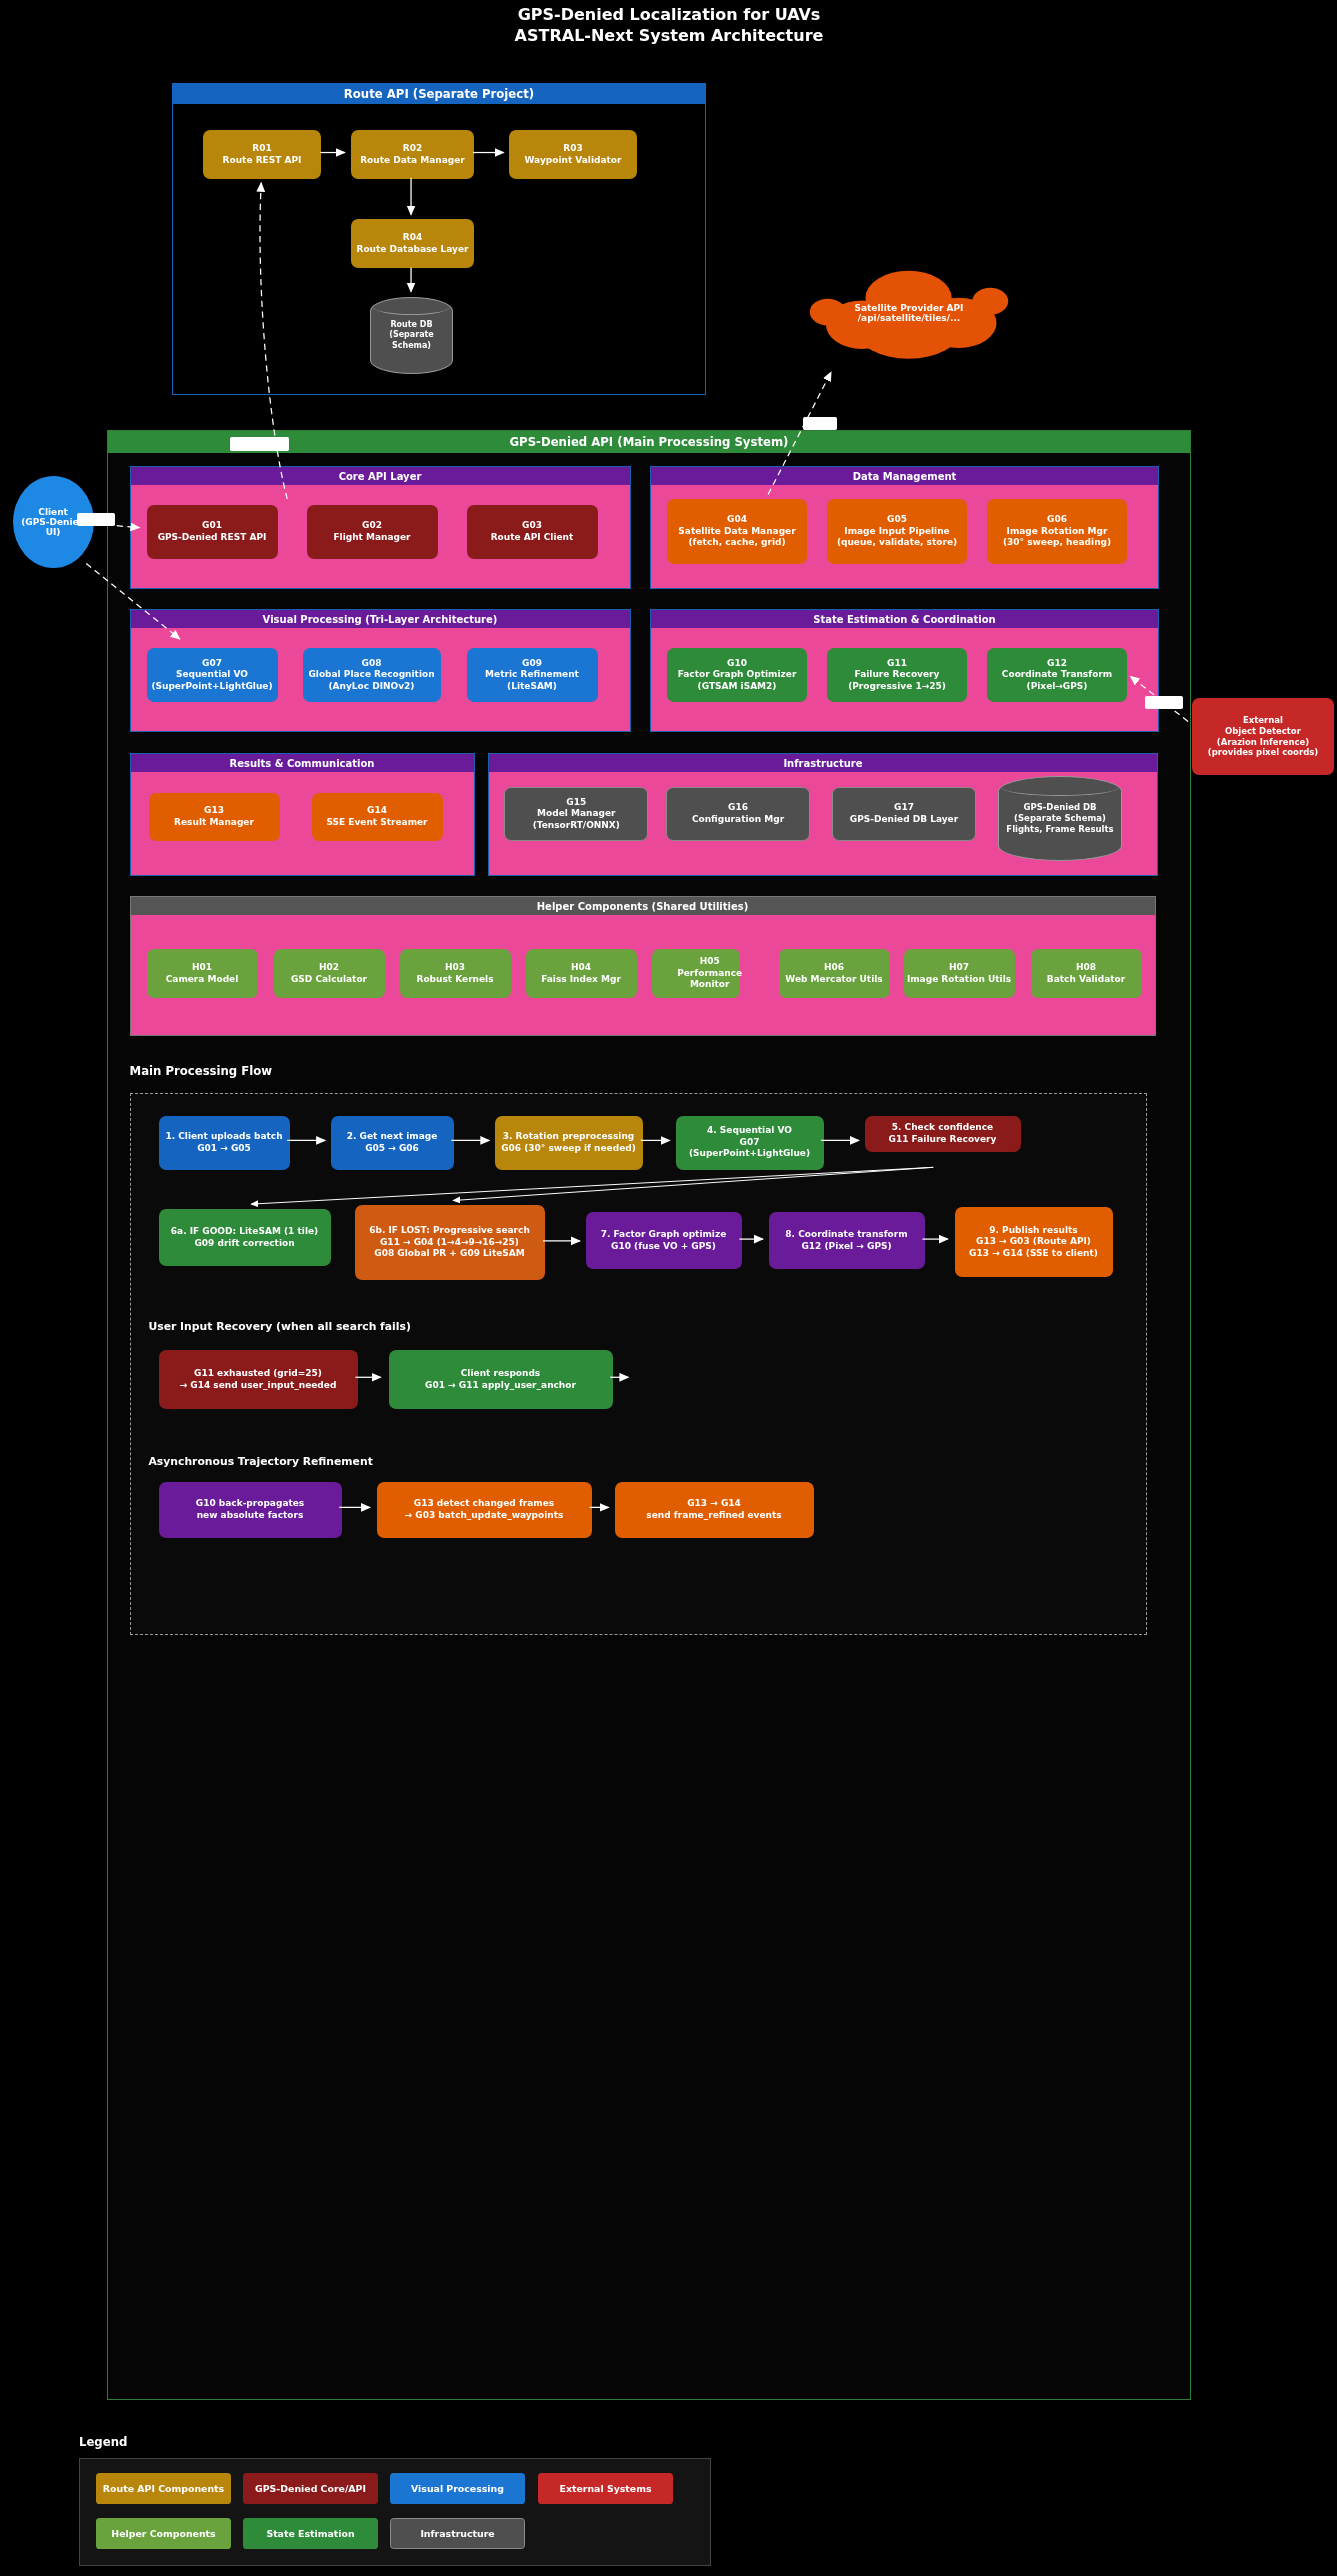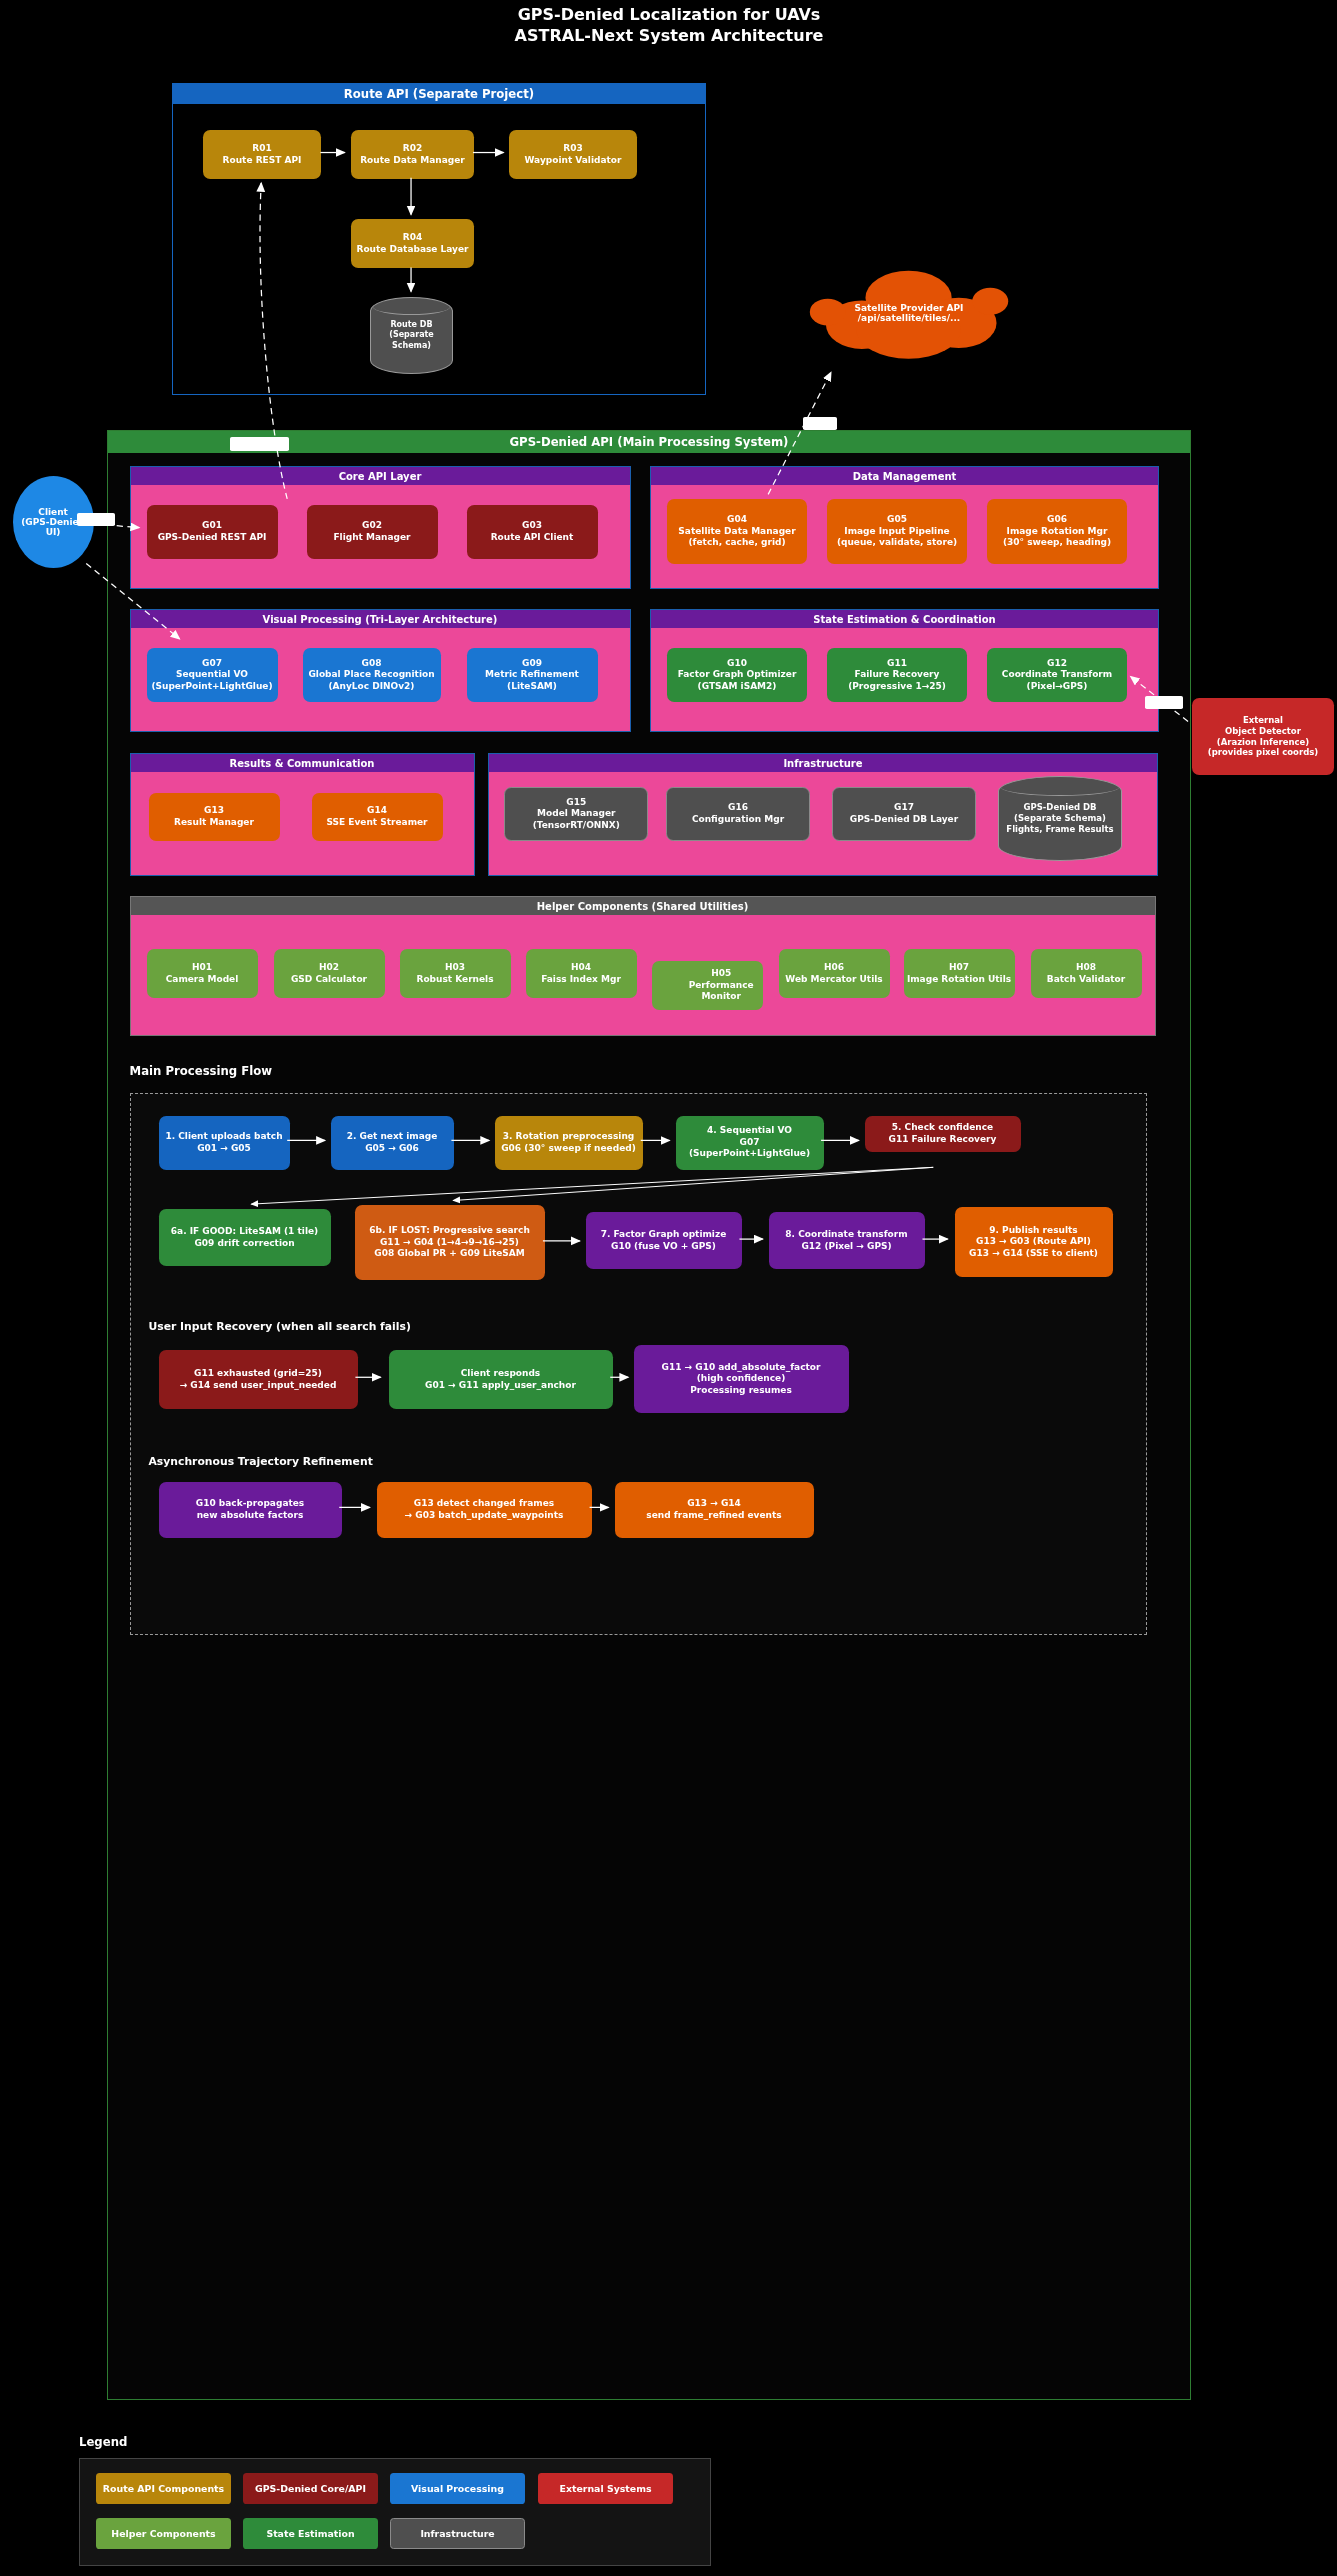--- a/index.html
+++ b/index.html
@@ -174,21 +174,21 @@
     <div class="section grayb" style="left:21.5px;top:465px;width:1026px;height:140px;">
       <div class="sechdr gray">Helper Components (Shared Utilities)</div>
       <div class="node c-helper" style="left:16px;top:52px;width:111px;height:49px;">H01
 Camera Model</div>
       <div class="node c-helper" style="left:143px;top:52px;width:111px;height:49px;">H02
 GSD Calculator</div>
       <div class="node c-helper" style="left:269px;top:52px;width:111px;height:49px;">H03
 Robust Kernels</div>
       <div class="node c-helper" style="left:395px;top:52px;width:111px;height:49px;">H04
 Faiss Index Mgr</div>
-      <div class="node c-helper" style="left:521px;top:64px;width:111px;height:49px;padding-left:31px;">H05
+      <div class="node c-helper" style="left:521px;top:52px;width:88px;height:49px;padding-left:31px;">H05
 Performance Monitor</div>
       <div class="node c-helper" style="left:648px;top:52px;width:111px;height:49px;">H06
 Web Mercator Utils</div>
       <div class="node c-helper" style="left:773px;top:52px;width:111px;height:49px;">H07
 Image Rotation Utils</div>
       <div class="node c-helper" style="left:900px;top:52px;width:111px;height:49px;">H08
 Batch Validator</div>
     </div>
 
     <div class="flowtitle" style="left:21.5px;top:633px;">Main Processing Flow</div>
@@ -215,23 +215,20 @@
 G12 (Pixel → GPS)</div>
       <div class="node c-orange" style="left:824px;top:113px;width:158px;height:70px;">9. Publish results
 G13 → G03 (Route API)
 G13 → G14 (SSE to client)</div>
 
       <div class="subtitle" style="left:18px;top:226px;">User Input Recovery (when all search fails)</div>
       <div class="node c-red" style="left:28px;top:256px;width:199px;height:59px;">G11 exhausted (grid=25)
 → G14 send user_input_needed</div>
       <div class="node c-green" style="left:258px;top:256px;width:224px;height:59px;">Client responds
 G01 → G11 apply_user_anchor</div>
-      <div class="node c-purple" style="left:503px;top:251px;width:215px;height:68px;">G11 → G10 add_absolute_factor
-(high confidence)
-Processing resumes</div>
 
       <div class="subtitle" style="left:18px;top:361px;">Asynchronous Trajectory Refinement</div>
       <div class="node c-purple" style="left:28px;top:388px;width:183px;height:56px;">G10 back-propagates
 new absolute factors</div>
       <div class="node c-orange" style="left:246px;top:388px;width:215px;height:56px;">G13 detect changed frames
 → G03 batch_update_waypoints</div>
       <div class="node c-orange" style="left:484px;top:388px;width:199px;height:56px;">G13 → G14
 send frame_refined events</div>
     </div>
   </div>

